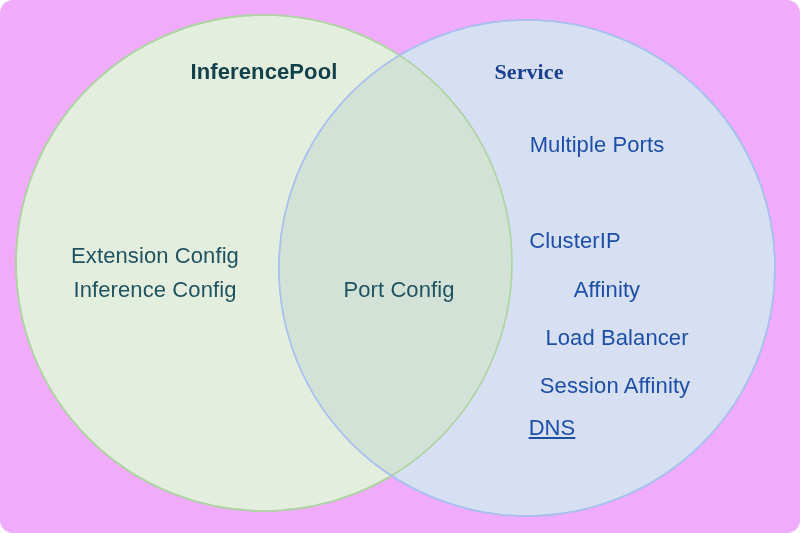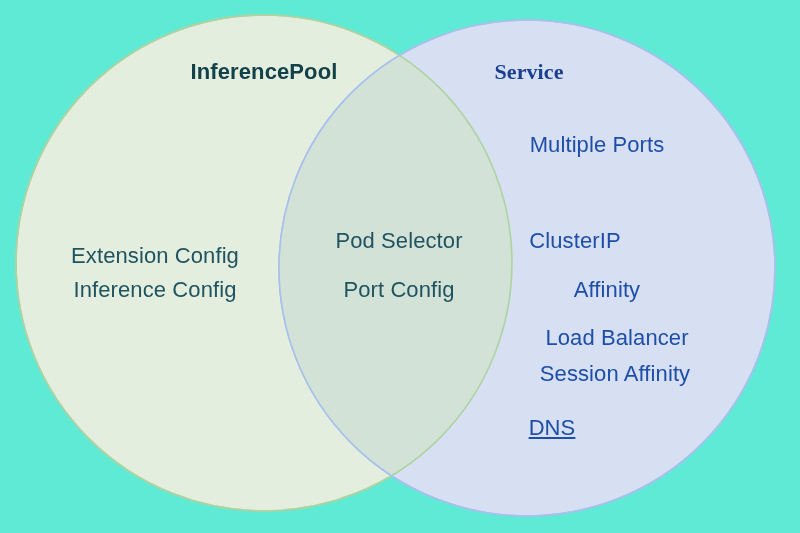--- a/index.html
+++ b/index.html
@@ -53,21 +53,21 @@
   }
   .title-left  { color: #12414a; }
   .title-right { color: #1a3f8f; font-family: Liberation Serif, serif; }
   .item-left   { color: #1f5360; }
   .item-center { color: #1f5360; }
   .item-right  { color: #1e4ea8; }
 </style>
 </head>
 <body>
 
-<div id="venn-stage" style="background: #5eead4;">
+<div id="venn-stage" style="background: #f0abfc; border-radius: 13px;">
 
   <svg id="venn-svg" viewBox="0 0 800 533" xmlns="http://www.w3.org/2000/svg">
     <defs>
       <clipPath id="clip-left">
         <circle id="clipcirc-left" cx="264" cy="263" r="248"></circle>
       </clipPath>
     </defs>
 
     <circle id="circle-left" cx="264" cy="263" r="248" fill="#e4eedf" stroke="#aed3a2" stroke-width="1.6"></circle>
 
@@ -83,24 +83,23 @@
 
   <div class="overlay-layer">
 
     <div class="label title title-left" id="title-left" style="left: 264px; top: 72px; color: rgb(18, 65, 74);">InferencePool</div>
 
     <div class="label title title-right" id="title-right" style="left: 529px; top: 72px; color: rgb(26, 63, 143);">Service</div>
 
     <div class="label item item-left" id="left-item-0" style="left: 155px; top: 241px; color: rgb(31, 83, 96); margin-top: 15px;">Extension Config</div>
     <div class="label item item-left" id="left-item-1" style="left: 155px; top: 290px; color: rgb(31, 83, 96);">Inference Config</div>
 
-    <div class="label item item-center" id="center-item-0" style="left: 399px; top: 241px; color: rgb(31, 83, 96);">Pod Selector</div>
     <div class="label item item-center" id="center-item-1" style="left: 399px; top: 290px; color: rgb(31, 83, 96);">Port Config</div>
 
     <div class="label item item-right" id="right-item-0" style="left: 597px; top: 145px; color: rgb(30, 78, 168);">Multiple Ports</div>
     <div class="label item item-right" id="right-item-2" style="left: 575px; top: 241px; color: rgb(30, 78, 168);">ClusterIP</div>
     <div class="label item item-right" id="right-item-3" style="left: 607px; top: 290px; color: rgb(30, 78, 168);">Affinity</div>
     <div class="label item item-right" id="right-item-4" style="left: 617px; top: 338px; color: rgb(30, 78, 168);">Load Balancer</div>
-    <div class="label item item-right" id="right-item-5" style="left: 615px; top: 374px; color: rgb(30, 78, 168);">Session Affinity</div>
+    <div class="label item item-right" id="right-item-5" style="left: 615px; top: 386px; color: rgb(30, 78, 168);">Session Affinity</div>
     <div class="label item item-right" id="right-item-6" style="left: 552px; top: 428px; color: rgb(30, 78, 168); text-decoration: underline;">DNS</div>
 
   </div>
 </div>
 
 </body></html>

